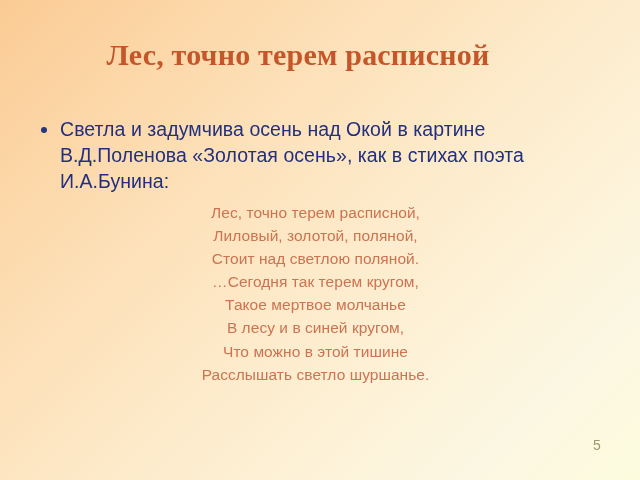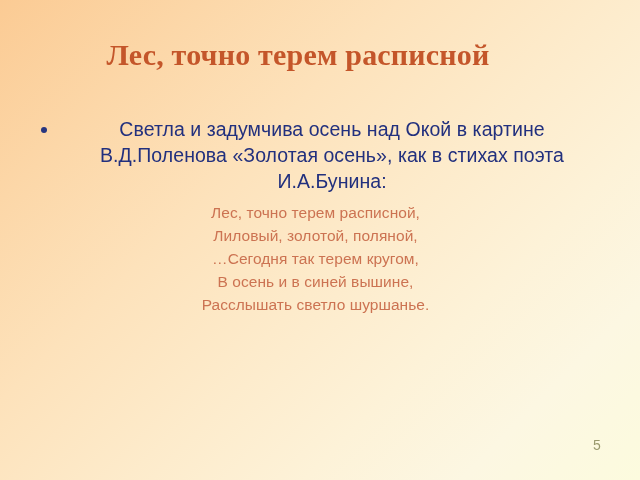--- a/index.html
+++ b/index.html
@@ -45,21 +45,20 @@
     letter-spacing: 0.2px;
     white-space: nowrap;
   }
 
   
   #body-block {
     position: absolute;
     left: 34px;
     top: 116px;
     width: 570px;
-    text-align: center;
   }
   .bullet-row {
     position: relative;
     padding-left: 26px;
   }
   .bullet-dot {
     position: absolute;
     left: 7px;
     top: 11px;
     width: 6px;
@@ -115,20 +114,23 @@
   <div id="body-block">
     <div class="bullet-row">
       <span class="bullet-dot"></span>
       <span class="bullet-text">Светла и задумчива осень над Окой в картине В.Д.Поленова «Золотая осень», как в стихах поэта И.А.Бунина:</span>
     </div>
   </div>
 
   <div id="poem">
     <div class="poem-line">Лес, точно терем расписной,</div>
     <div class="poem-line">Лиловый, золотой, поляной,</div>
+    <div class="poem-line">Стоит над светлою поляной.</div>
     <div class="poem-line">…Сегодня так терем кругом,</div>
-    <div class="poem-line">В осень и в синей вышине,</div>
+    <div class="poem-line">Такое мертвое молчанье</div>
+    <div class="poem-line">В лесу и в синей кругом,</div>
+    <div class="poem-line">Что можно в этой тишине</div>
     <div class="poem-line">Расслышать светло шуршанье.</div>
   </div>
 
   <div id="page-number">5</div>
 
 </div>
 
 </body></html>

